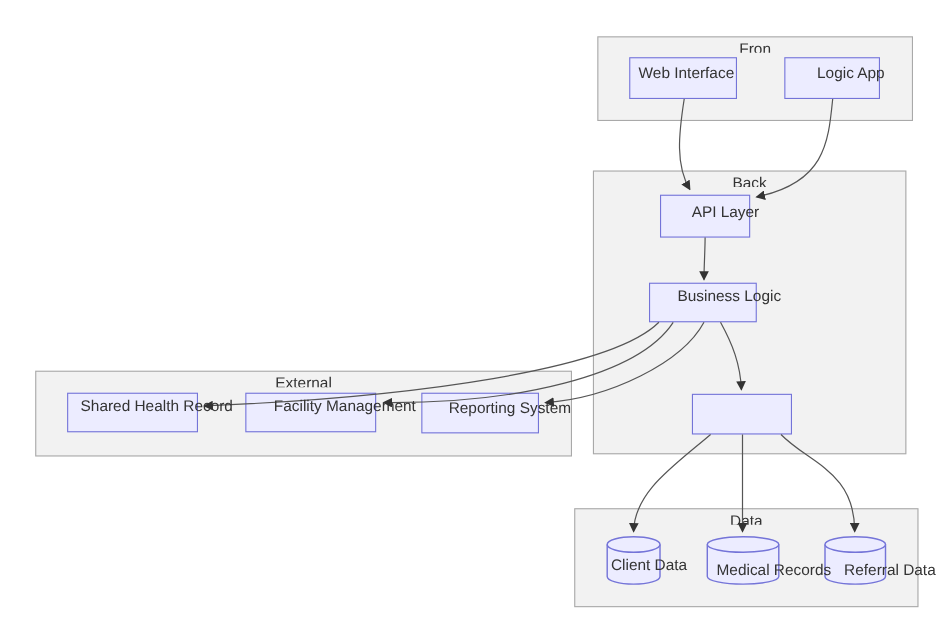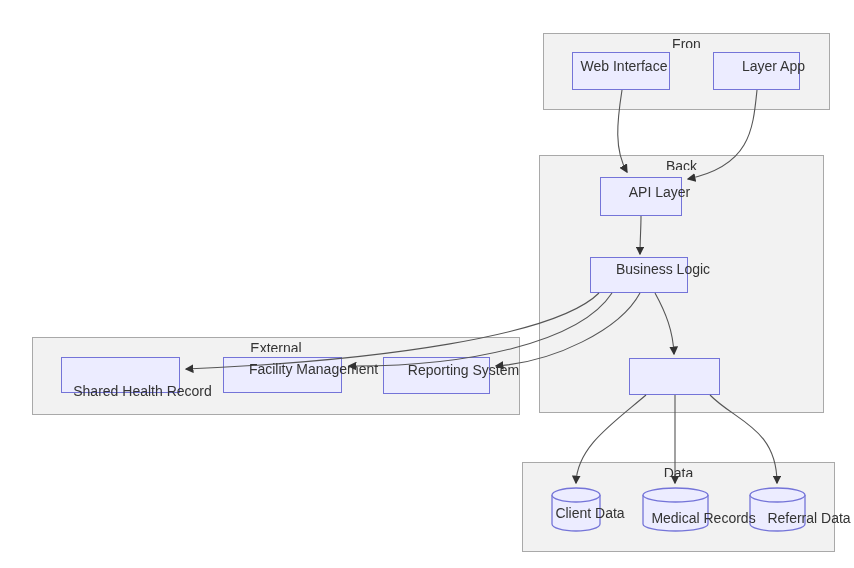--- a/index.html
+++ b/index.html
@@ -98,29 +98,29 @@
     <g>
       <path class="cyl" d="M750,495 L750,524 A27.5,7 0 0 0 805,524 L805,495"></path>
       <ellipse class="cyl" cx="777.5" cy="495" rx="27.5" ry="7"></ellipse>
     </g>
   </svg>
 
   <div class="nlabel" style="left:572px;top:52px;width:98px;height:38px;">
     <span style="--dx:3px">Web Interface</span>
     </div>
   <div class="nlabel" style="left:713px;top:52px;width:87px;height:38px;">
-    <span style="--dx:17px">Layer App</span>
+    <span style="--dx:17px">Logic App</span>
     </div>
   <div class="nlabel" style="left:600px;top:177px;width:93px;height:39px;">
     <span style="--dx:13px">API Layer</span>
     </div>
   <div class="nlabel" style="left:590px;top:257px;width:98px;height:36px;">
     <span style="--dx:24px">Business Logic</span>
     </div>
-  <div class="nlabel" style="left:61px;top:357px;width:99px;height:36px;margin-top:22px;">
+  <div class="nlabel" style="left:61px;top:357px;width:99px;height:36px;">
     <span style="--dx:32px">Shared Health Record</span>
     </div>
   <div class="nlabel" style="left:223px;top:357px;width:119px;height:36px;">
     <span style="--dx:31px">Facility Management</span>
     </div>
   <div class="nlabel" style="left:383px;top:357px;width:107px;height:37px;">
     <span style="--dx:27px">Reporting System</span>
     </div>
 
   <div class="nlabel cyl-label" style="left:552px;top:488px;width:48px;height:38px;">

